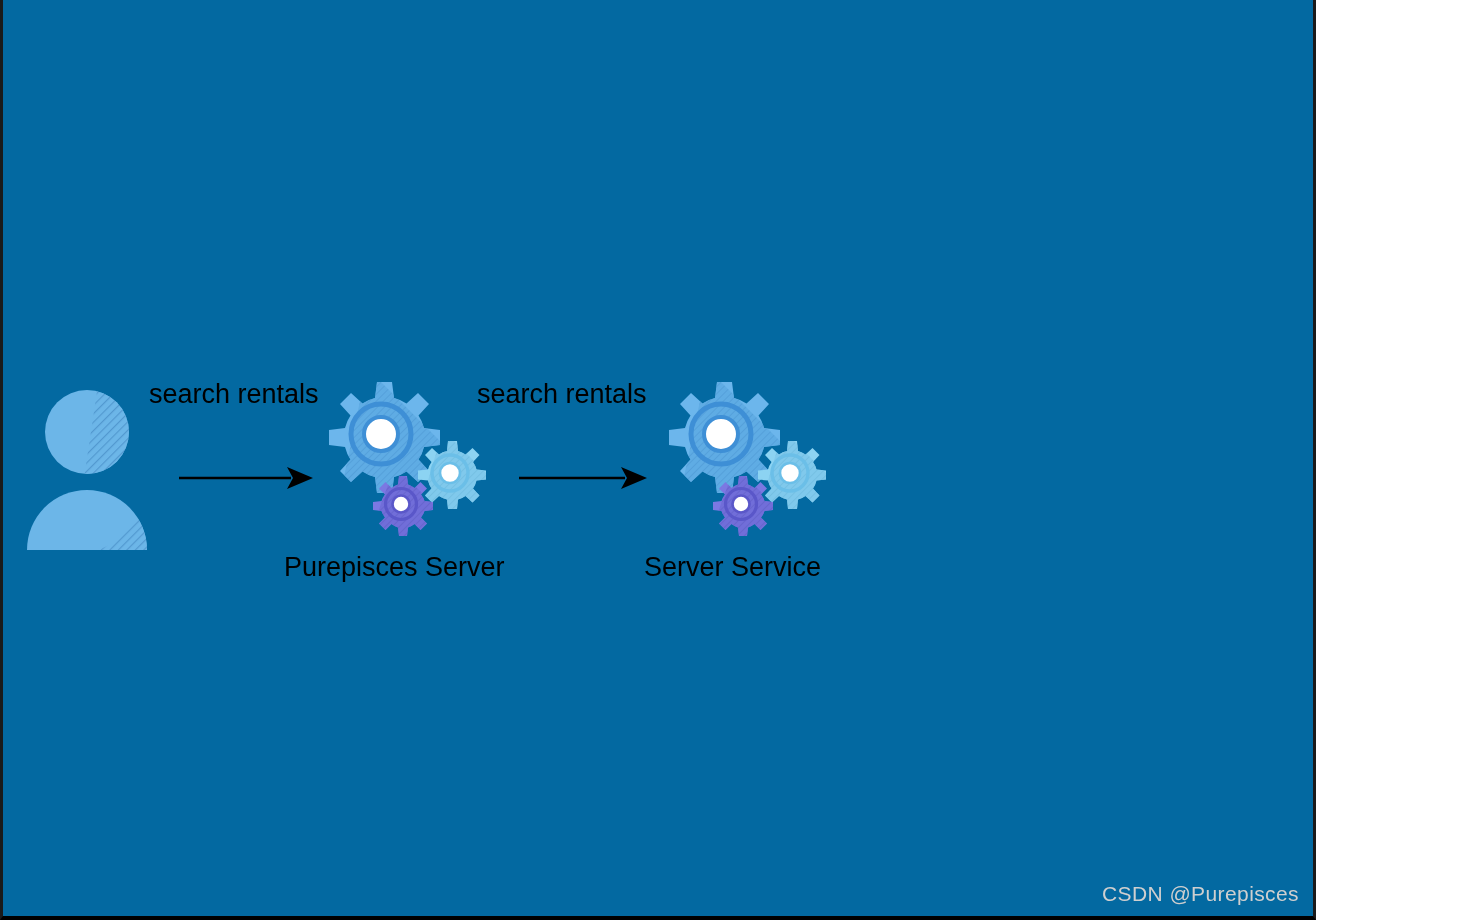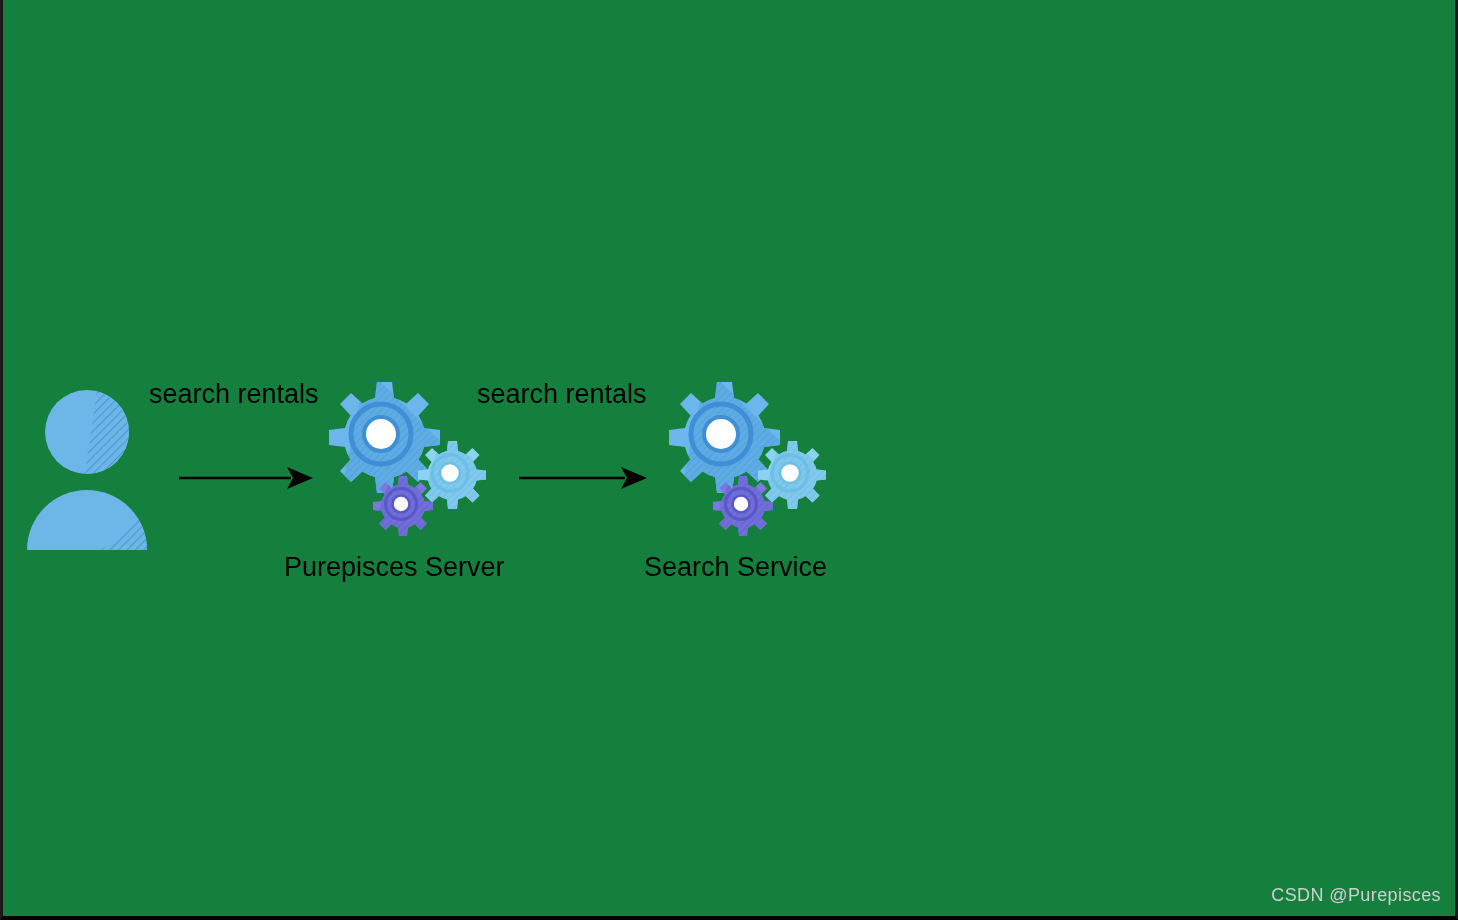--- a/index.html
+++ b/index.html
@@ -5,23 +5,23 @@
   html, body {
     margin: 0;
     padding: 0;
     background: #ffffff;
   }
   body {
     font-family: "Liberation Sans", sans-serif;
   }
   #canvas {
     position: relative;
-    width: 1458px;
+    width: 1316px;
     height: 920px;
-    background: #15803d;
+    background: #0369a1;
     overflow: hidden;
     box-sizing: border-box;
     border-left: 3px solid #1a1a1a;
     border-right: 3px solid #1a1a1a;
     border-bottom: 4px solid #000000;
   }
   .abs { position: absolute; }
 
   
   .person { left: 22px; top: 388px; width: 142px; height: 162px; }
@@ -55,21 +55,21 @@
     text-align: center;
   }
   .caption-1 { left: 281px; top: 554px; }
   .caption-2 { left: 641px; top: 554px; }
 
   
   .watermark {
     right: 14px;
     bottom: 10px;
     font-family: "Liberation Sans", sans-serif;
-    font-size: 18px;
+    font-size: 21px;
     color: #cfcfcf;
     letter-spacing: 0.4px;
     white-space: nowrap;
     text-align: center;
   }
 </style>
 </head>
 <body>
 
 <div id="canvas">
@@ -290,17 +290,17 @@
           <path d="M74 88 L126 140 L126 180 L40 180 Z" fill="url(#hatchH3)" opacity="0.78"></path>
         </g>
         <circle cx="80" cy="126" r="15.5" fill="none" stroke="#5A57C9" stroke-width="3.2"></circle>
         <circle cx="80" cy="126" r="8.5" fill="#ffffff" stroke="#5A57C9" stroke-width="2.6"></circle>
       </g>
     </svg>
   </div>
 
   <div class="abs node-caption caption-1">Purepisces Server</div>
 
-  <div class="abs node-caption caption-2">Search Service</div>
+  <div class="abs node-caption caption-2">Server Service</div>
 
   <div class="abs watermark">CSDN @Purepisces</div>
 
 </div>
 
 </body></html>

